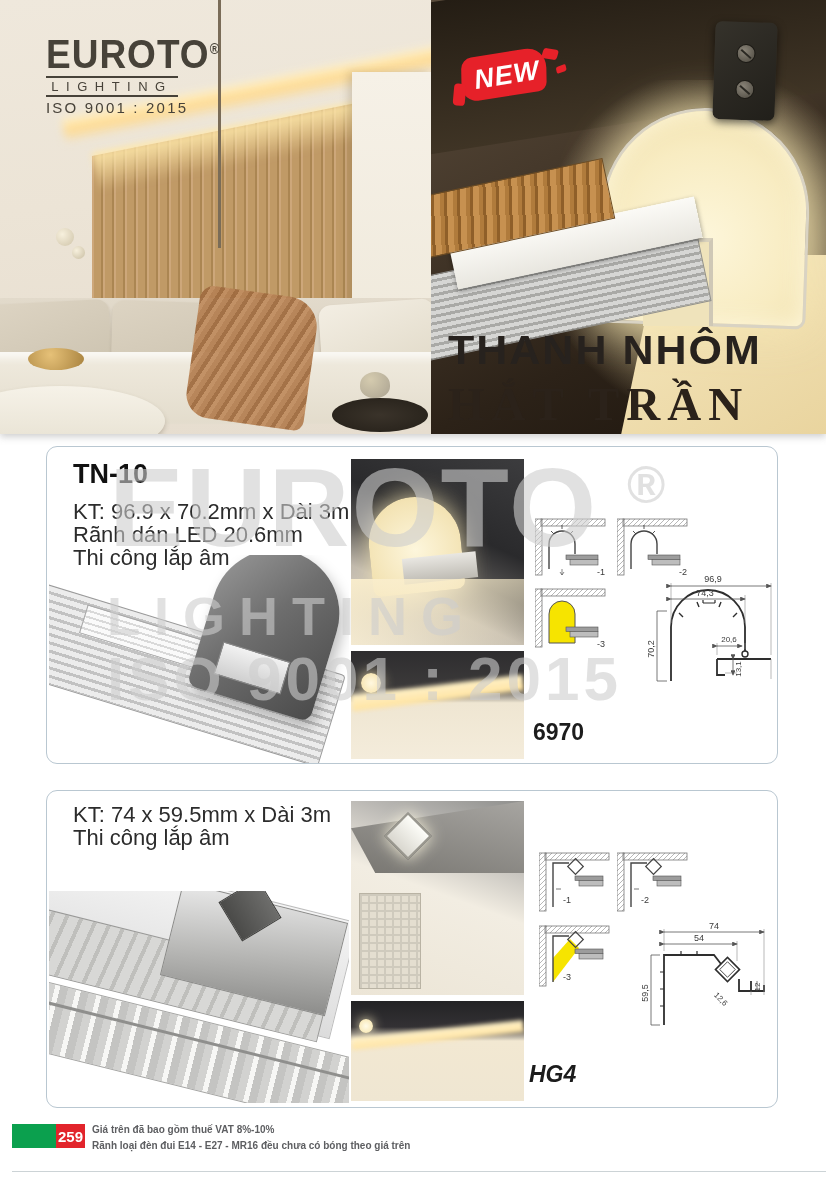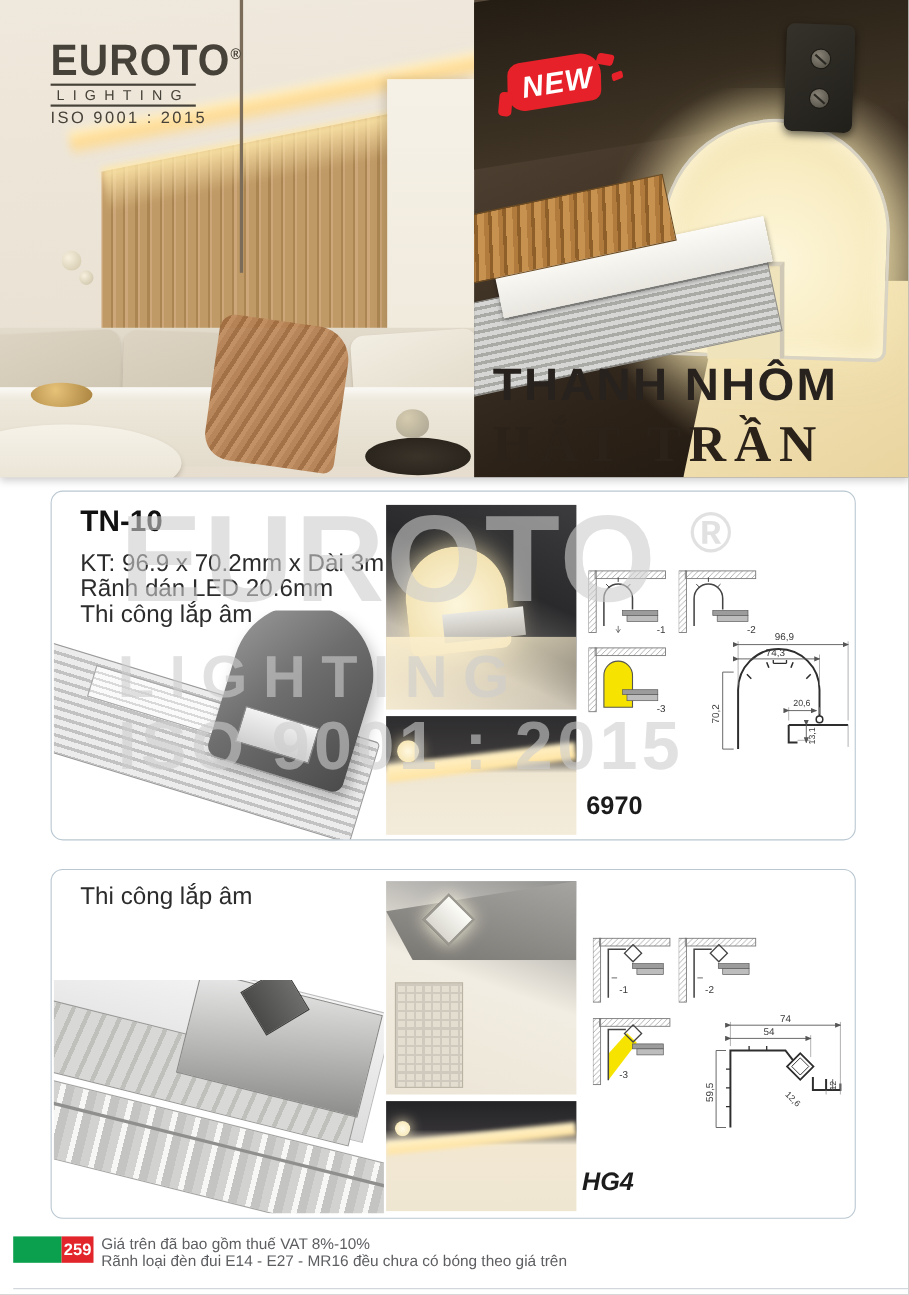--- a/index.html
+++ b/index.html
@@ -176,21 +176,21 @@
 
   .p-code { position:absolute; z-index:3; font-size:23px; font-weight:bold; color:#1c1c1c; }
   .code-1 { left:486px; top:272px; }
   .code-2 { left:482px; top:270px;font-style:italic; }
 
   
   .footer { position:absolute; left:12px; top:1118px; width:826px; height:59px; }
   .f-green { position:absolute; left:0; top:6px; width:44px; height:24px; background:#0ba04e; }
   .f-badge { position:absolute; left:44px; top:6px; width:29px; height:24px; background:#e2242b;
     color:#fff; font-size:15px; font-weight:bold; display:flex; align-items:center; justify-content:center; }
-  .f-lines { position:absolute; left:80px; top:4px; color:#5d5e61; font-size:14px; line-height:16px; }
+  .f-lines { position:absolute; left:80px; top:4px; color:#5d5e61; font-size:10px; line-height:16px;font-weight:bold; }
   .f-rule { position:absolute; left:0; top:53px; width:826px; border-top:1px solid #ccd3d6; }
 </style>
 </head>
 <body>
 
 <div class="page">
 
   <header class="hero">
     <div class="hero-left">
       <div class="hl-covelight"></div>
@@ -351,20 +351,21 @@
         <line x1="86" y1="90" x2="86" y2="106" stroke="#555" stroke-width="0.8" marker-start="url(#a10)" marker-end="url(#a10)"></line>
         <text x="94" y="100" text-anchor="middle" transform="rotate(-90 94 100)" class="dim-text-sm">13,1</text>
       </svg>
     </div>
 
     <div class="p-code code-1">6970</div>
   </section>
 
   <section class="panel panel-2">
     <div class="pinfo">
+      <div class="p-spec">KT: 74 x 59.5mm x Dài 3m</div>
       <div class="p-spec">Thi công lắp âm</div>
     </div>
 
     <div class="render render-tn11">
       <div class="r11-back"></div>
       <div class="r11-tray"></div>
       <div class="r11-channel"></div>
       <div class="r11-notch"></div>
       <div class="r11-flange"></div>
     </div>

